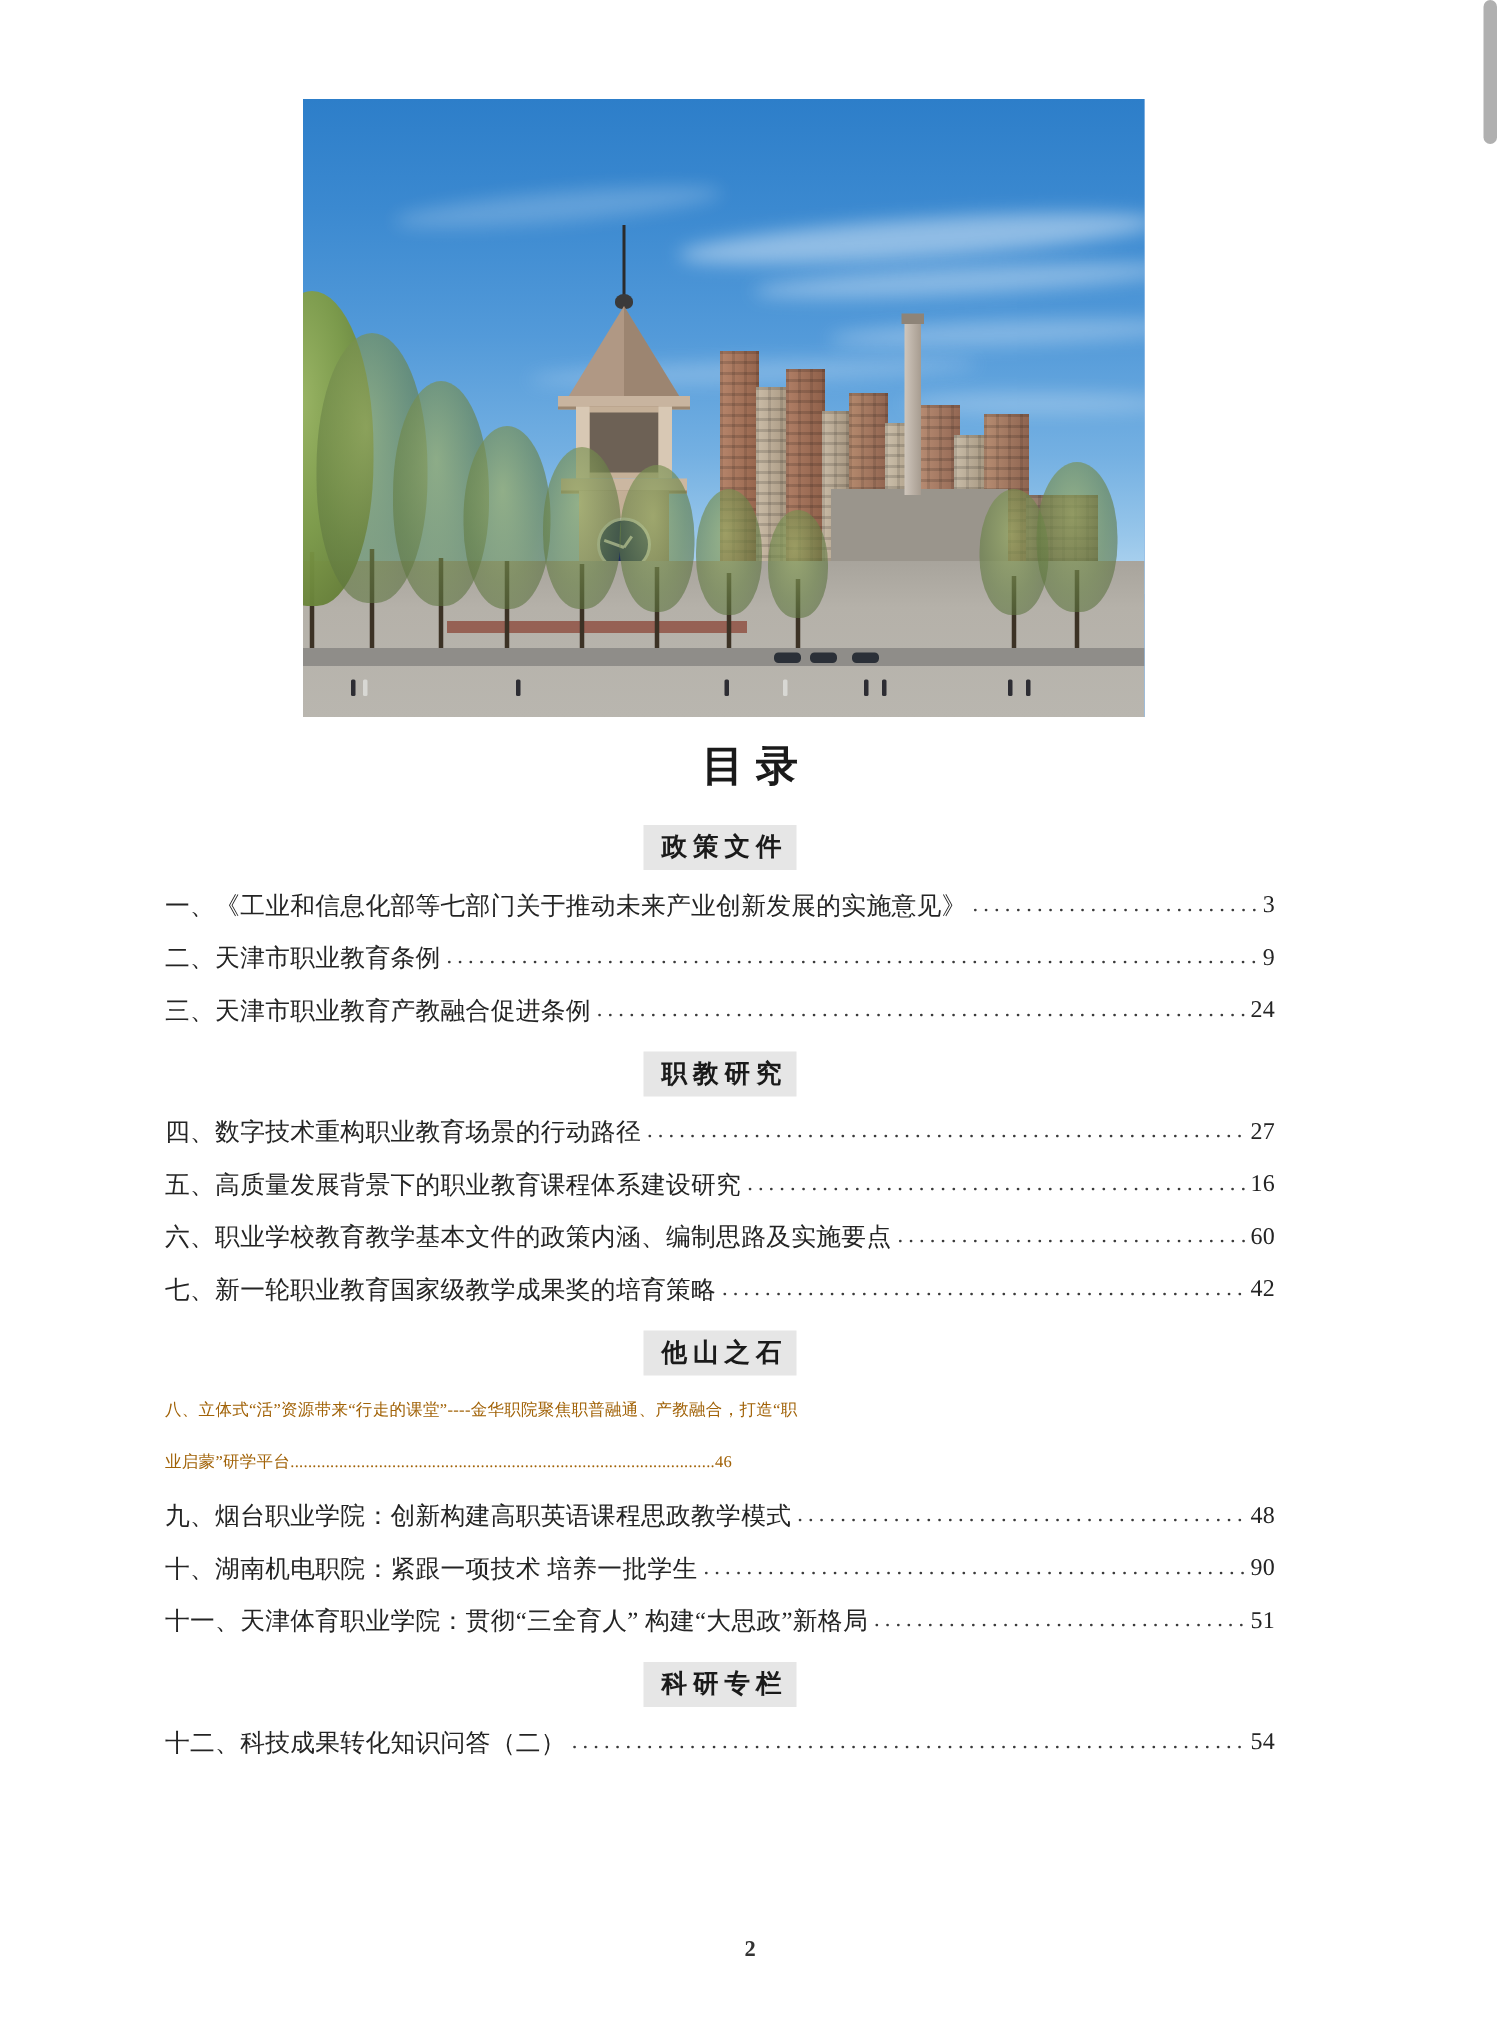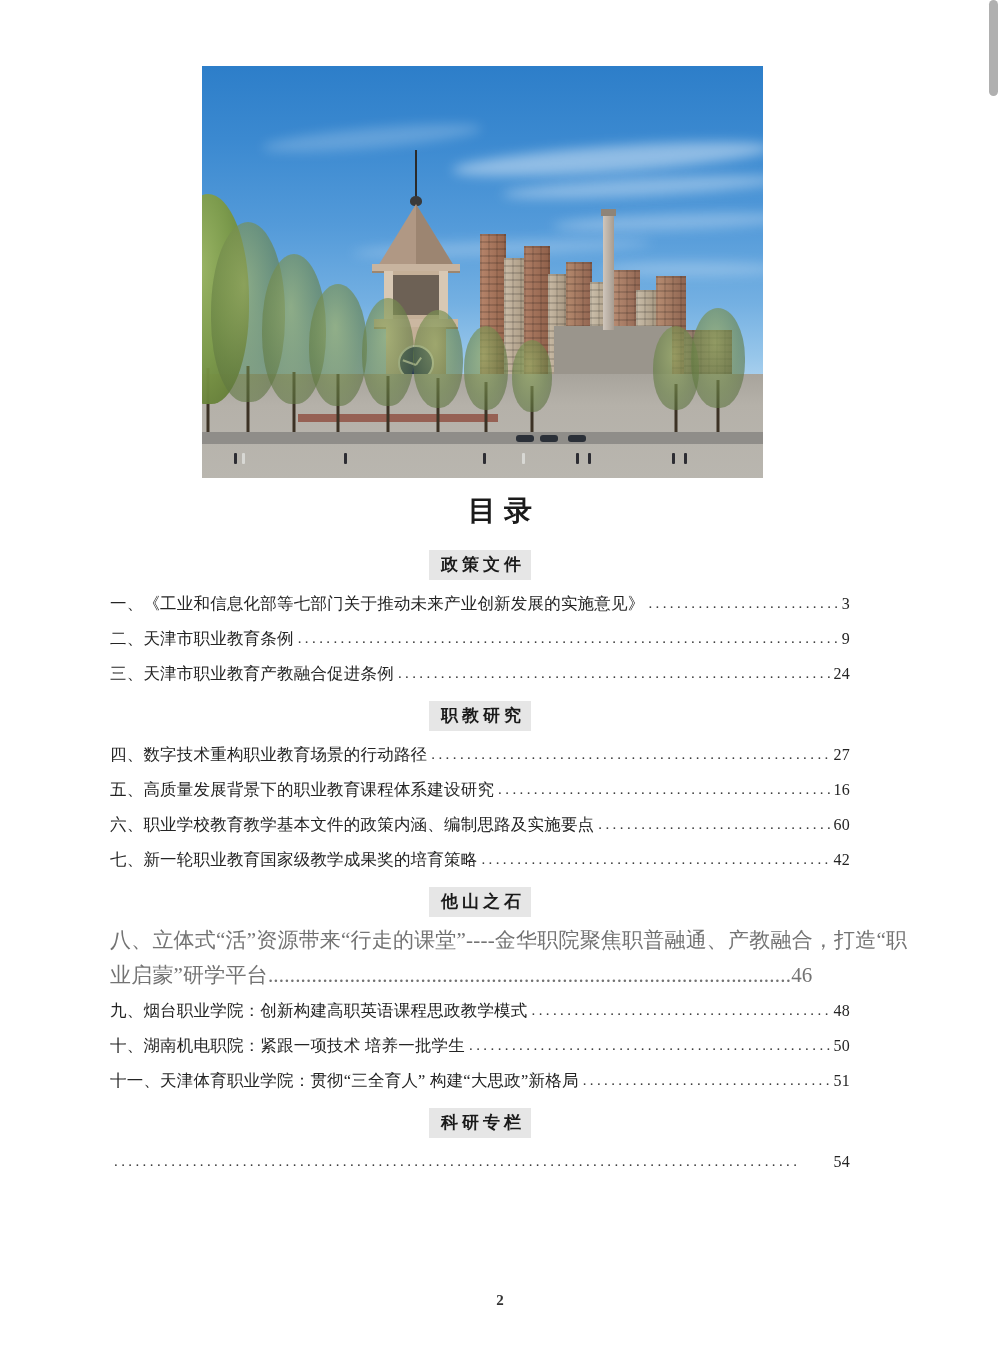--- a/index.html
+++ b/index.html
@@ -290,22 +290,22 @@
   }
   .entry .epage {
     flex: 0 0 auto;
     text-align: right;
     font-size: 16px;
     font-family: "Liberation Serif", "DejaVu Serif", serif;
   }
 
   
   .entry-wrap {
-    font-size: 21px;
-    color: #737373;
+    font-size: 11px;
+    color: #a16207;
     line-height: 35px;
     letter-spacing: 0.2px;
   }
   .entry-wrap .line1 { display: block; white-space: nowrap; }
   .entry-wrap .line2 { display: flex; align-items: flex-end; }
 
   .page-number {
     position: absolute;
     left: 0;
     top: 1292px;
@@ -521,32 +521,33 @@
       </span>
     </div>
     <div class="entry">
       <span class="etext">九、烟台职业学院：创新构建高职英语课程思政教学模式</span>
       <span class="leader">................................................................................................</span>
       <span class="epage">48</span>
     </div>
     <div class="entry">
       <span class="etext">十、湖南机电职院：紧跟一项技术 培养一批学生</span>
       <span class="leader">................................................................................................</span>
-      <span class="epage">50</span>
+      <span class="epage">90</span>
     </div>
     <div class="entry">
       <span class="etext">十一、天津体育职业学院：贯彻“三全育人” 构建“大思政”新格局</span>
       <span class="leader">................................................................................................</span>
       <span class="epage">51</span>
     </div>
 
     <div class="section-head">
       <span>科研专栏</span>
     </div>
     <div class="entry">
+      <span class="etext">十二、科技成果转化知识问答（二）</span>
       <span class="leader">................................................................................................</span>
       <span class="epage">54</span>
     </div>
 
   </div>
 
   <div class="page-number">2</div>
 
   <div class="scrollbar-track">
     <div class="scrollbar-thumb"></div>

